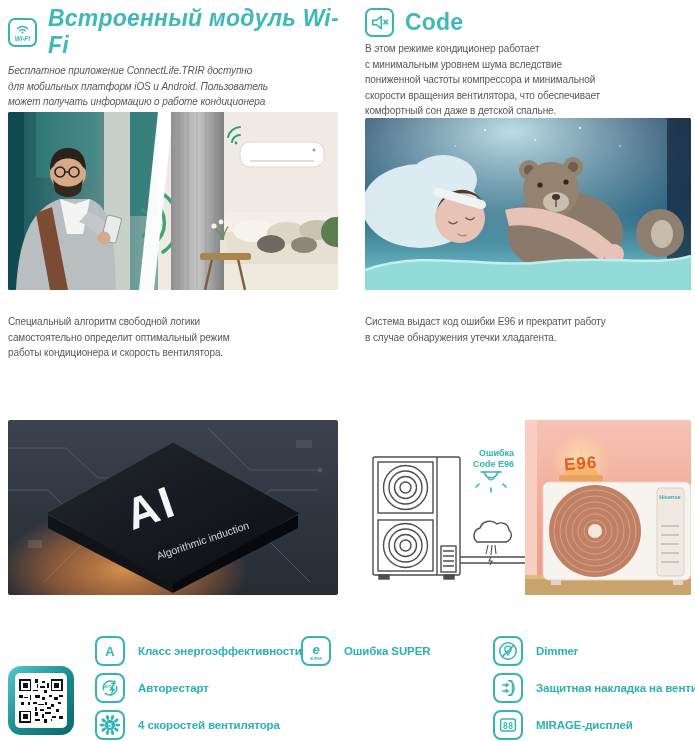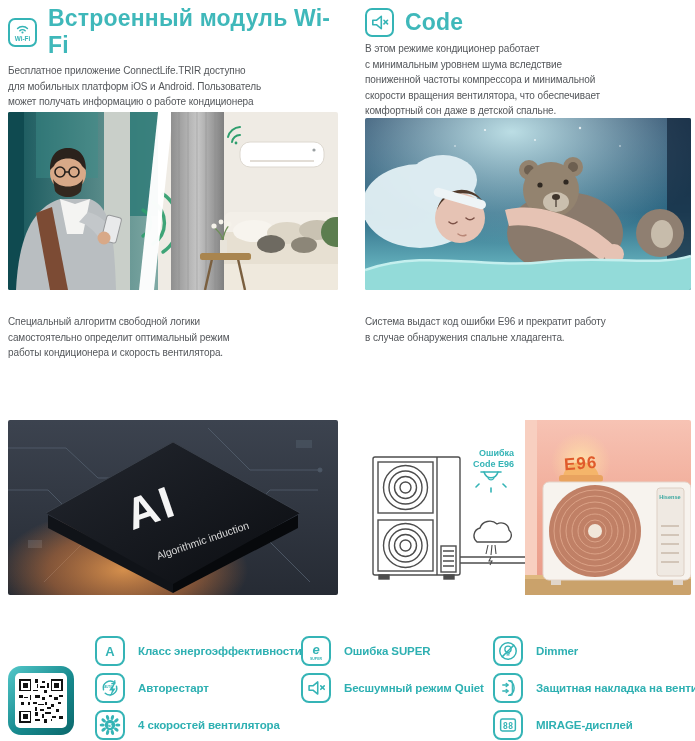--- a/index.html
+++ b/index.html
@@ -38,21 +38,21 @@
   .err-label { position:absolute; left:462px; top:448px; width:52px; text-align:right;
                color:#35b4b6; font-size:9px; font-weight:bold; line-height:11px; white-space:pre-line; }
   svg text { font-family:"Liberation Sans","DejaVu Sans",sans-serif; }
   .seg { font-family:"DejaVu Sans Mono","Liberation Mono",monospace; }
 </style>
 </head>
 <body>
 
 <div class="page">
 
-  <div class="sec" style="left:8px; top:5px; width:340px;">
+  <div class="sec" style="left:8px; top:5px; width:340px;font-style:italic;">
     <div class="sec-header">
       <span class="sec-icon">
         <svg width="25" height="25" viewBox="0 0 28 28" fill="none">
           <path d="M8.5,9.5 a7,6 0 0 1 11,0" stroke="#35b4b6" stroke-width="1.7" stroke-linecap="round"></path>
           <path d="M11,12 a4,3.4 0 0 1 6,0" stroke="#35b4b6" stroke-width="1.7" stroke-linecap="round"></path>
           <circle cx="14" cy="14" r="1.2" fill="#35b4b6"></circle>
           <text x="14" y="23" font-size="7.2" font-weight="bold" fill="#35b4b6" text-anchor="middle">Wi-Fi</text>
         </svg>
       </span>
       <div class="sec-title">Встроенный модуль Wi-Fi</div>
@@ -265,21 +265,21 @@
         <polygon points="165,22 292,93 165,164 38,93" fill="url(#gChipTop)"></polygon>
         <polyline points="38,93 165,22 292,93" stroke="#3a404a" stroke-width="1" fill="none"></polyline>
         <text x="148" y="102" font-size="44" font-weight="bold" fill="#f5f5f5" text-anchor="middle" letter-spacing="3" transform="rotate(-19 148 102)">AI</text>
         <text x="196" y="124" font-size="10.5" fill="#d9d9d9" text-anchor="middle" transform="rotate(-19 196 124)">Algorithmic induction</text>
       </g>
     </svg>
   </div>
 
   <div class="sec" style="left:365px; top:310px; width:327px;">
     <div class="sec-body">Система выдаст код ошибки E96 и прекратит работу
-в случае обнаружения спальне хладагента.</div>
+в случае обнаружения утечки хладагента.</div>
   </div>
 
   <div class="photo" style="left:365px; top:420px; width:326px; height:175px; background:#fff;">
     <svg width="326" height="175" viewBox="0 0 326 175">
       <defs>
         <linearGradient id="gPink" x1="0" y1="0" x2="0" y2="1">
           <stop offset="0" stop-color="#f7c3b4"></stop>
             <stop offset=".55" stop-color="#f0a894"></stop>
             <stop offset="1" stop-color="#e89a89"></stop>
         </linearGradient>
@@ -460,30 +460,20 @@
   <div class="fcol fcol-2">
     <div class="frow">
       <span class="fi-box">
         <svg width="26" height="26" viewBox="0 0 30 30">
           <text x="15" y="18" font-size="15" font-weight="bold" font-style="italic" fill="#35b4b6" text-anchor="middle">e</text>
           <text x="15" y="25" font-size="4" font-weight="bold" fill="#35b4b6" text-anchor="middle">SUPER</text>
         </svg>
       </span>
       <span class="f-label">Ошибка SUPER</span>
     </div>
-    <div class="frow">
-      <span class="fi-box">
-        <svg width="26" height="26" viewBox="0 0 30 30" fill="none" stroke="#35b4b6" stroke-width="1.8" stroke-linejoin="round" stroke-linecap="round">
-          <path d="M7,12.5 h4.5 l5.5,-4.5 v14 l-5.5,-4.5 H7 z"></path>
-          <line x1="20.5" y1="12.5" x2="24.5" y2="16.5"></line>
-            <line x1="24.5" y1="12.5" x2="20.5" y2="16.5"></line>
-        </svg>
-      </span>
-      <span class="f-label">Бесшумный режим Quiet</span>
-    </div>
   </div>
 
   <div class="fcol fcol-3">
     <div class="frow">
       <span class="fi-box">
         <svg width="26" height="26" viewBox="0 0 30 30" fill="none" stroke="#35b4b6" stroke-width="1.7" stroke-linecap="round">
           <circle cx="15" cy="15" r="9.5"></circle>
           <circle cx="15" cy="13" r="3.6" stroke-width="1.5"></circle>
           <path d="M13.3,17.5 h3.4 M13.8,19.5 h2.4" stroke-width="1.3"></path>
           <line x1="8.5" y1="21.5" x2="21.5" y2="8.5"></line>

